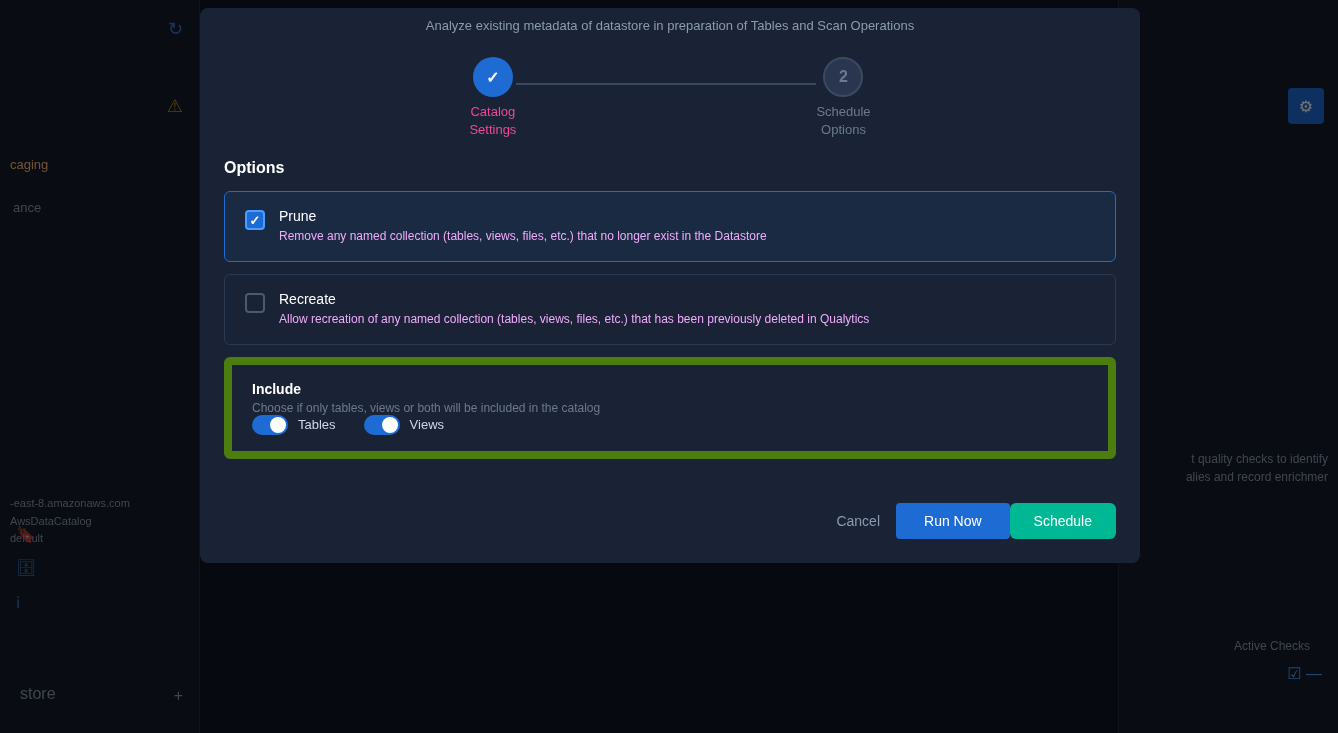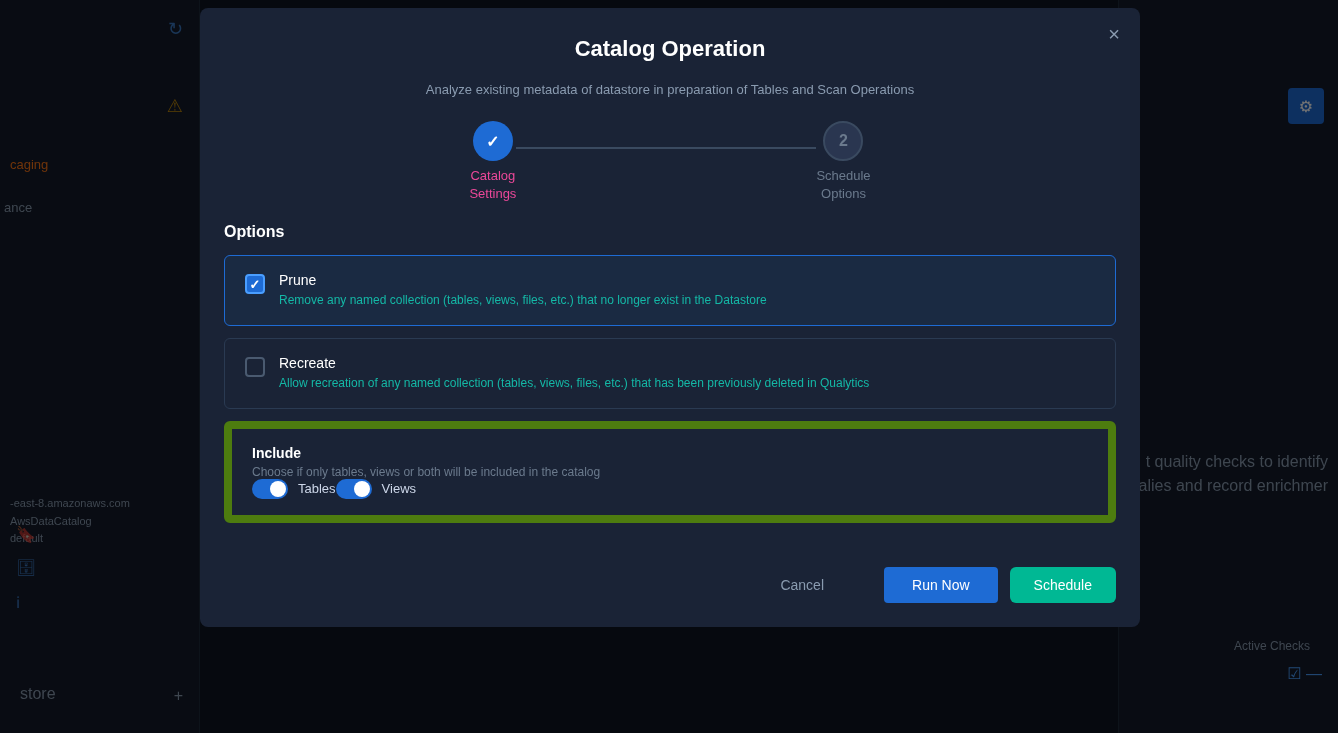--- a/index.html
+++ b/index.html
@@ -34,27 +34,27 @@
       position: absolute;
       top: 95px; right: 16px;
       color: #f0a500;
       font-size: 18px;
       opacity: 0.8;
     }
 
     .bg-nav-item1 {
       position: absolute;
       top: 157px; left: 10px;
-      color: #f97316;
+      color: #fdba74;
       font-size: 13px;
     }
 
     .bg-nav-item2 {
       position: absolute;
-      top: 200px; left: 4px;
+      top: 200px; left: 13px;
       color: #8a9bb0;
       font-size: 13px;
     }
 
     .bg-bottom-icons {
       position: absolute;
       bottom: 120px; left: 0;
       width: 200px;
       display: flex;
       flex-direction: column;
@@ -109,21 +109,21 @@
       border-radius: 4px;
       display: flex; align-items: center; justify-content: center;
       color: white;
       font-size: 16px;
     }
 
     .bg-right-text {
       position: absolute;
       top: 450px; right: 10px;
       color: #8a9bb0;
-      font-size: 16px;
+      font-size: 12px;
       text-align: right;
       line-height: 1.5;
     }
 
     .bg-right-active-checks {
       position: absolute;
       bottom: 80px; right: 28px;
       color: #8a9bb0;
       font-size: 12px;
     }
@@ -300,21 +300,21 @@
     .option-content {}
 
     .option-name {
       color: #ffffff;
       font-size: 14px;
       font-weight: 500;
       margin-bottom: 4px;
     }
 
     .option-desc {
-      color: #14b8a6;
+      color: #f0abfc;
       font-size: 12px;
       line-height: 1.4;
     }
 
     
     .include-section {
       margin: 10px 24px 0;
       border: 8px solid #4d7c0f;
       border-radius: 6px;
       padding: 16px 20px;
@@ -330,20 +330,21 @@
 
     .include-desc {
       color: #6b7a8d;
       font-size: 12px;
       margin-bottom: 0;
     }
 
     .toggle-row {
       display: flex;
       align-items: center;
+      gap: 28px;
     }
 
     .toggle-item {
       display: flex;
       align-items: center;
       gap: 10px;
     }
 
     .toggle-switch {
       width: 36px; height: 20px;
@@ -368,21 +369,21 @@
       color: #ccd6e8;
       font-size: 13px;
     }
 
     
     .modal-footer {
       display: flex;
       justify-content: flex-end;
       align-items: center;
       padding: 24px 24px 24px;
-      gap: 12px;
+      gap: 0;
       margin-top: 20px;
     }
 
     .btn-cancel {
       background: transparent;
       border: none;
       color: #8a9bb0;
       font-size: 14px;
       cursor: pointer;
       padding: 10px 16px;
@@ -390,21 +391,20 @@
 
     .btn-run-now {
       background: #1e6bd4;
       color: white;
       border: none;
       border-radius: 4px;
       padding: 10px 28px;
       font-size: 14px;
       font-weight: 500;
       cursor: pointer;
-      margin-left: 32px;
     }
 
     .btn-schedule {
       background: #00b894;
       color: white;
       border: none;
       border-radius: 6px;
       padding: 10px 24px;
       font-size: 14px;
       font-weight: 500;
@@ -440,24 +440,20 @@
     <div>alies and record enrichmer</div>
   </div>
   <div class="bg-right-active-checks">Active Checks</div>
   <div class="bg-right-check-icons">☑ —</div>
 </div>
 
 <div class="overlay"></div>
 
 <div class="modal">
 
-  <div class="modal-header">
-    <span class="modal-title">Catalog Operation</span>
-    <button class="modal-close">×</button>
-  </div>
 
   <div class="modal-subtitle">Analyze existing metadata of datastore in preparation of Tables and Scan Operations</div>
 
   <div class="stepper">
     <div class="step-item">
       <div class="step-circle active">✓</div>
       <div class="step-label active">
         <div>Catalog</div>
         <div>Settings</div>
       </div>

